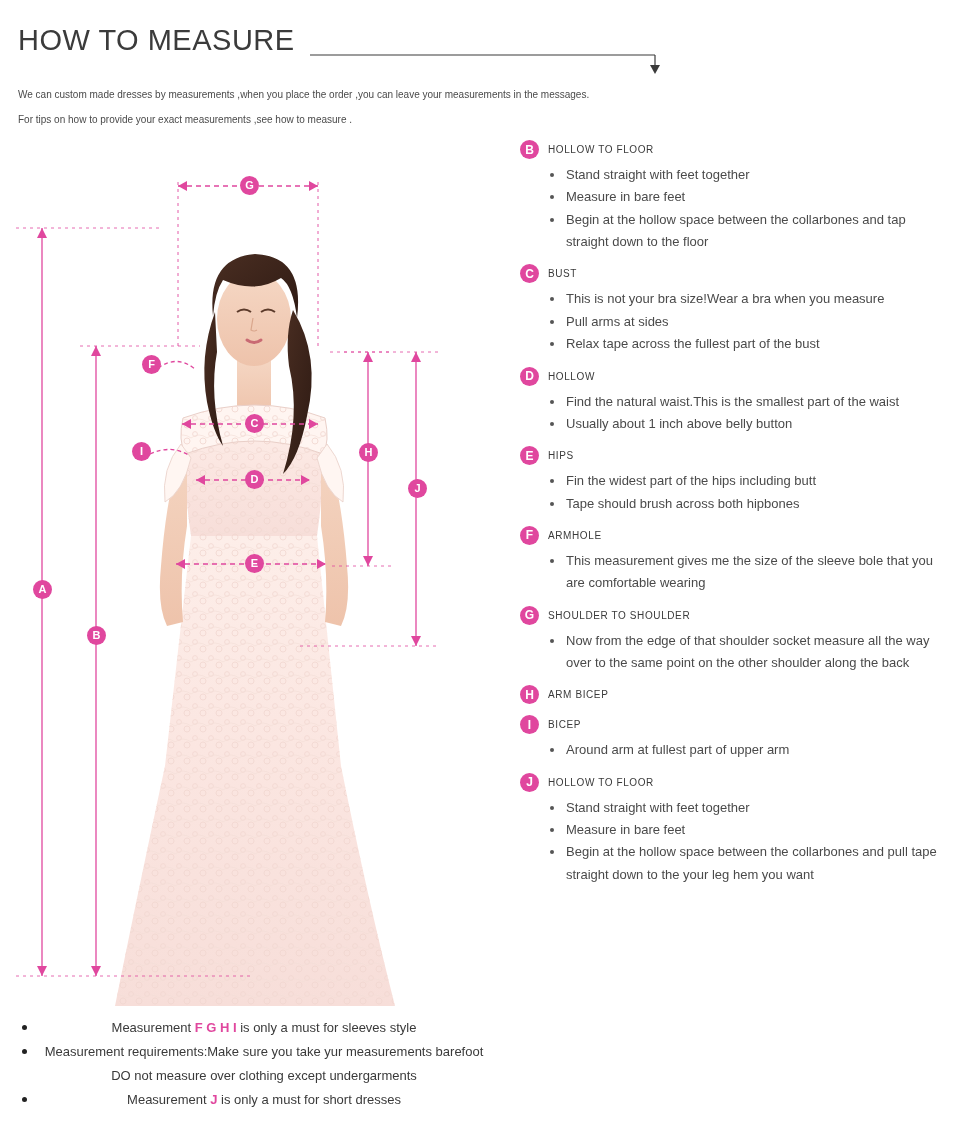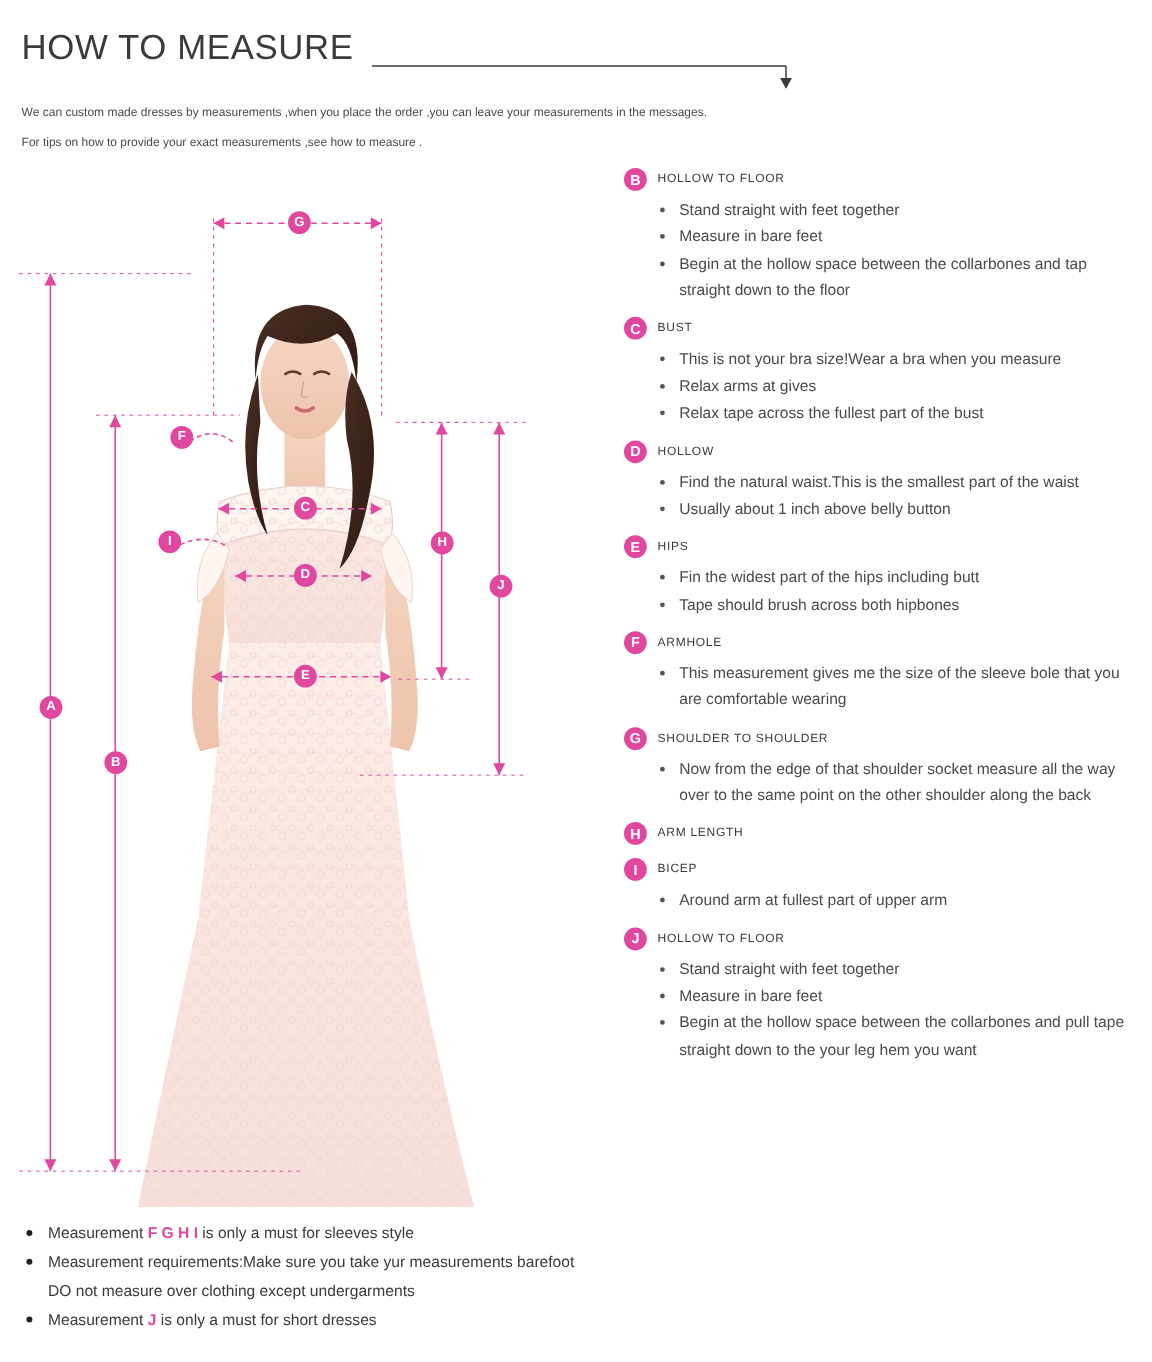--- a/index.html
+++ b/index.html
@@ -64,20 +64,21 @@
     left: 18px;
     top: 1016px;
     width: 470px;
     font-size: 13px;
     color: #3a3a3a;
     line-height: 1.85;
   }
   .figure-caption-list .fc-item {
     position: relative;
     padding-left: 22px;
+    text-align: center;
   }
   .figure-caption-list .fc-item::before {
     content: "";
     position: absolute;
     left: 4px;
     top: 9px;
     width: 5px;
     height: 5px;
     border-radius: 50%;
     background: #222;
@@ -313,21 +314,21 @@
     </ul>
   </div>
 
   <div class="guide-section">
     <div class="guide-head">
       <span class="badge">C</span>
       <span class="guide-title">BUST</span>
     </div>
     <ul class="guide-items">
       <li>This is not your bra size!Wear a bra when you measure</li>
-      <li>Relax arms at gives</li>
+      <li>Pull arms at sides</li>
       <li>Relax tape across the fullest part of the bust</li>
     </ul>
   </div>
 
   <div class="guide-section">
     <div class="guide-head">
       <span class="badge">D</span>
       <span class="guide-title">HOLLOW</span>
     </div>
     <ul class="guide-items">
@@ -363,21 +364,21 @@
       <span class="guide-title">SHOULDER TO SHOULDER</span>
     </div>
     <ul class="guide-items">
       <li>Now from the edge of that shoulder socket measure all the way over to the same point on the other shoulder along the back</li>
     </ul>
   </div>
 
   <div class="guide-section">
     <div class="guide-head">
       <span class="badge">H</span>
-      <span class="guide-title">ARM LENGTH</span>
+      <span class="guide-title">ARM BICEP</span>
     </div>
   </div>
 
   <div class="guide-section">
     <div class="guide-head">
       <span class="badge">I</span>
       <span class="guide-title">BICEP</span>
     </div>
     <ul class="guide-items">
       <li>Around arm at fullest part of upper arm</li>

